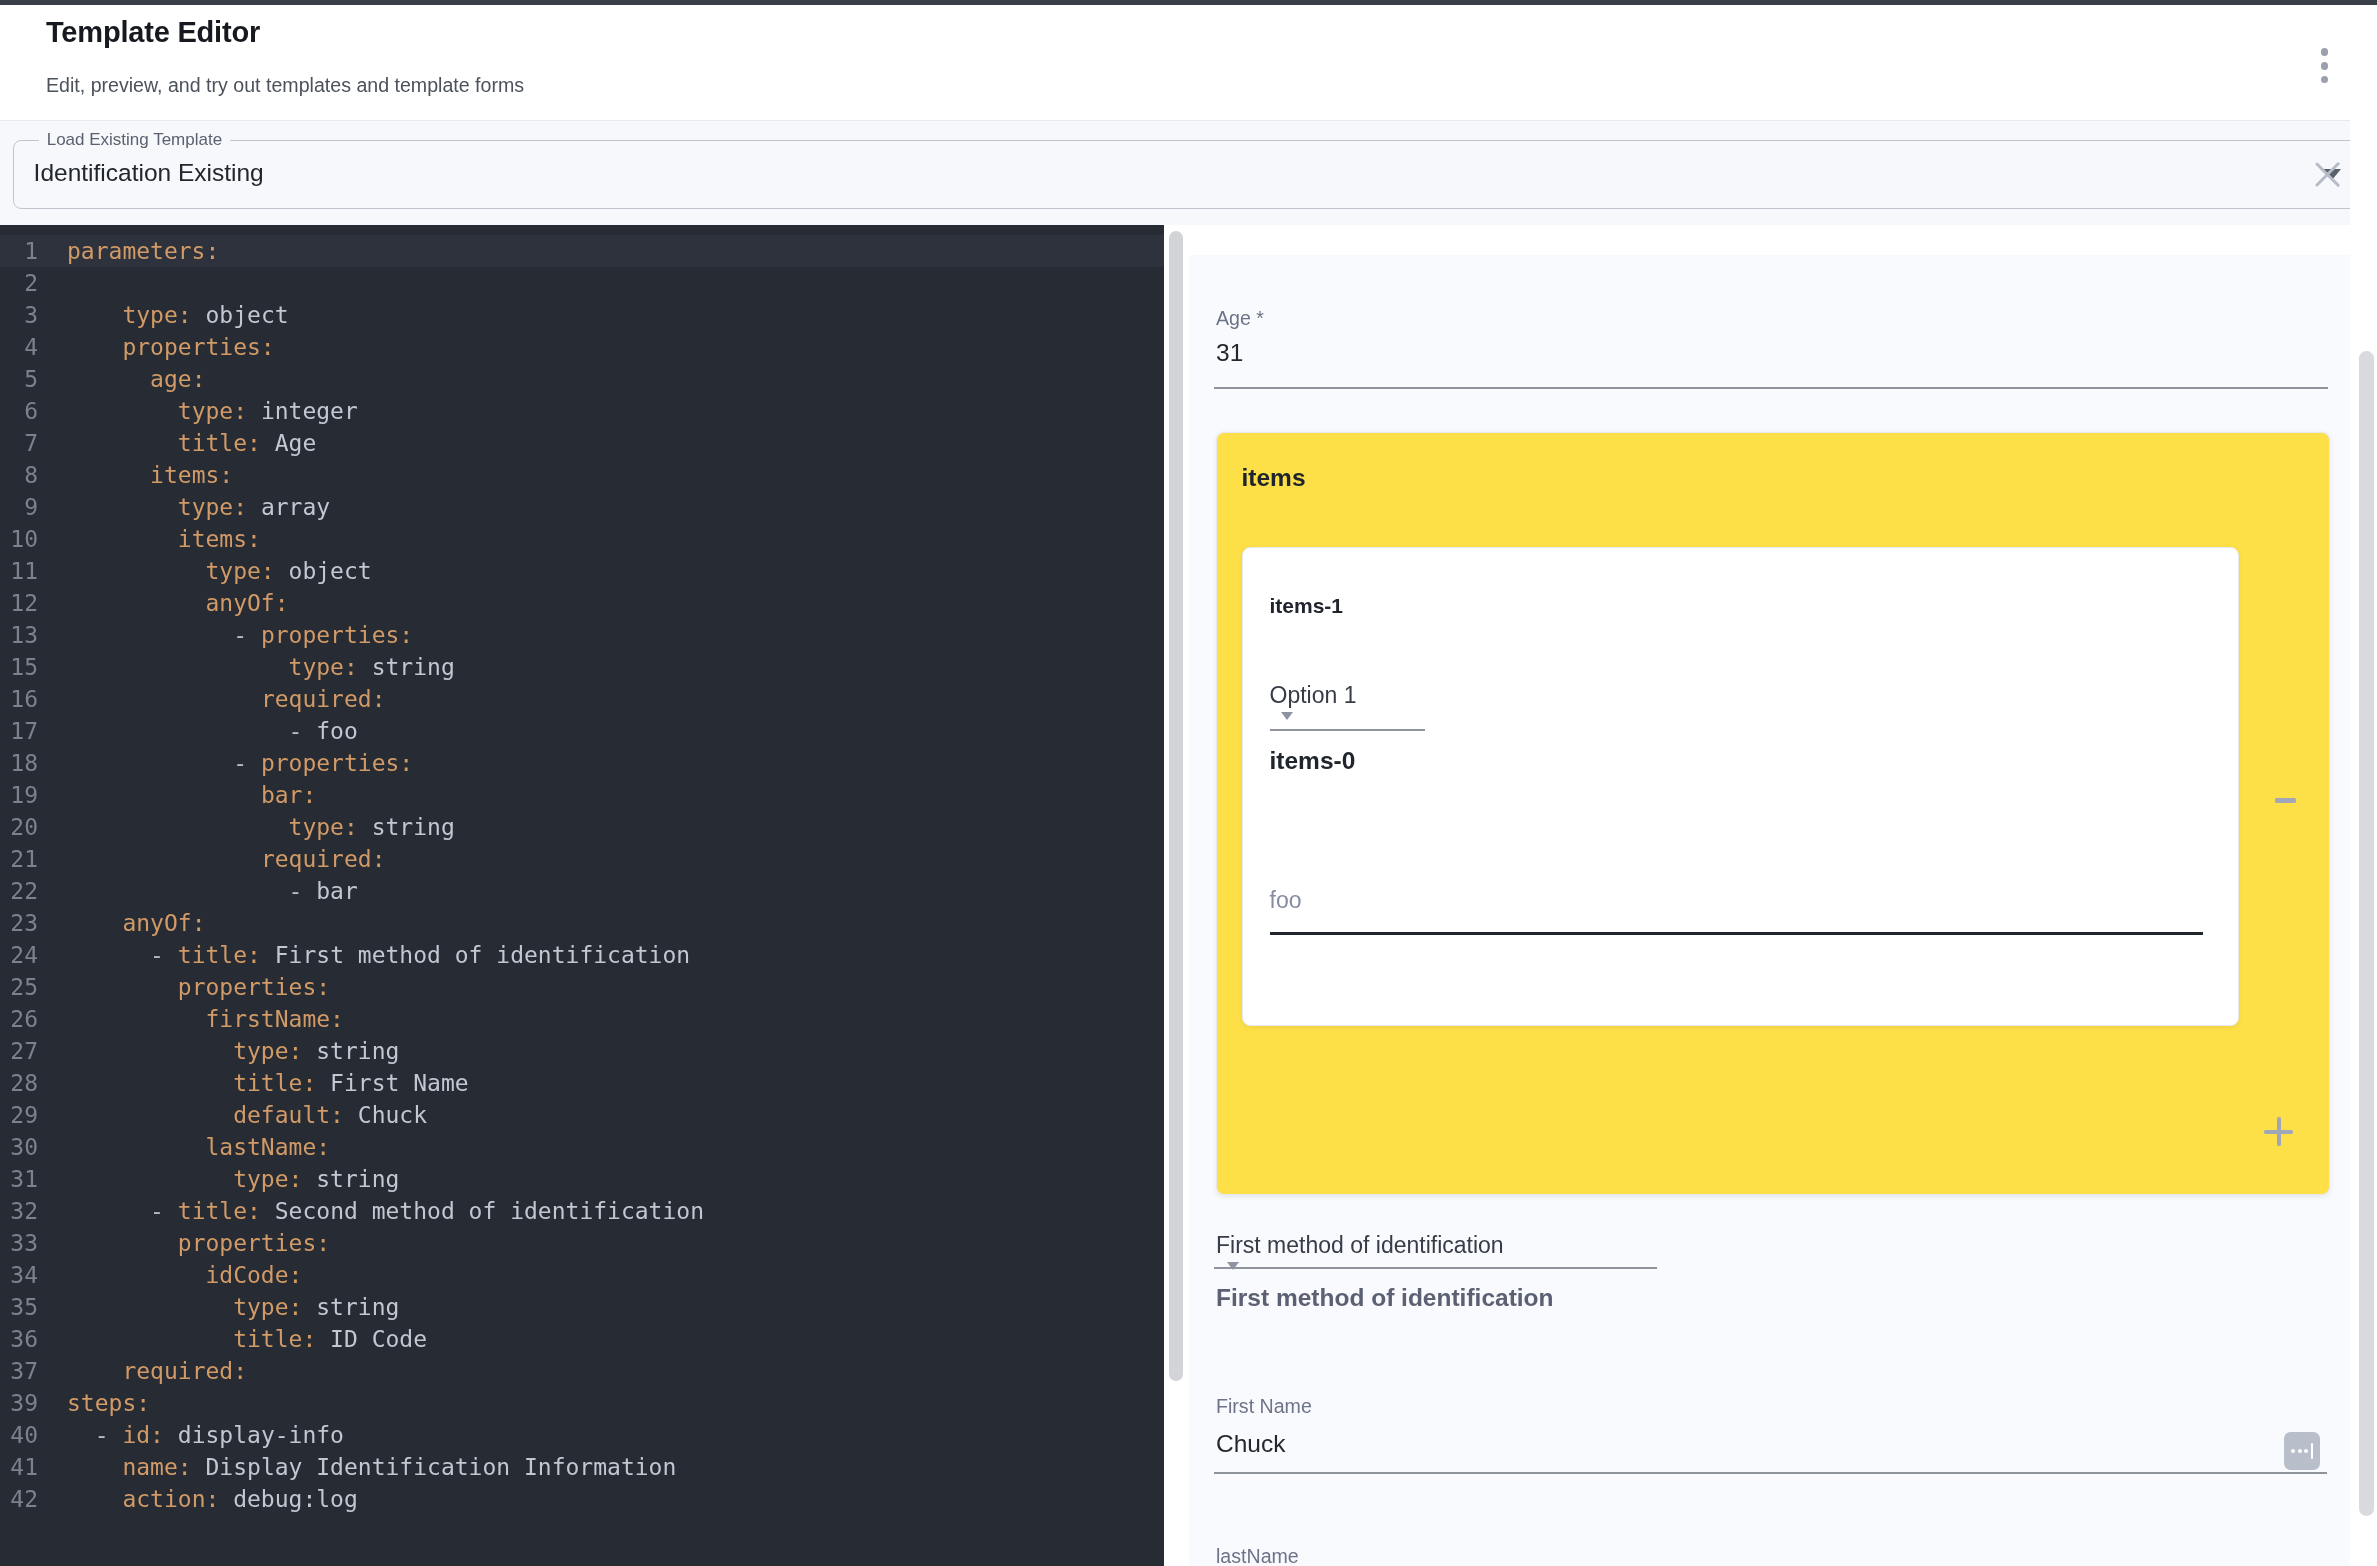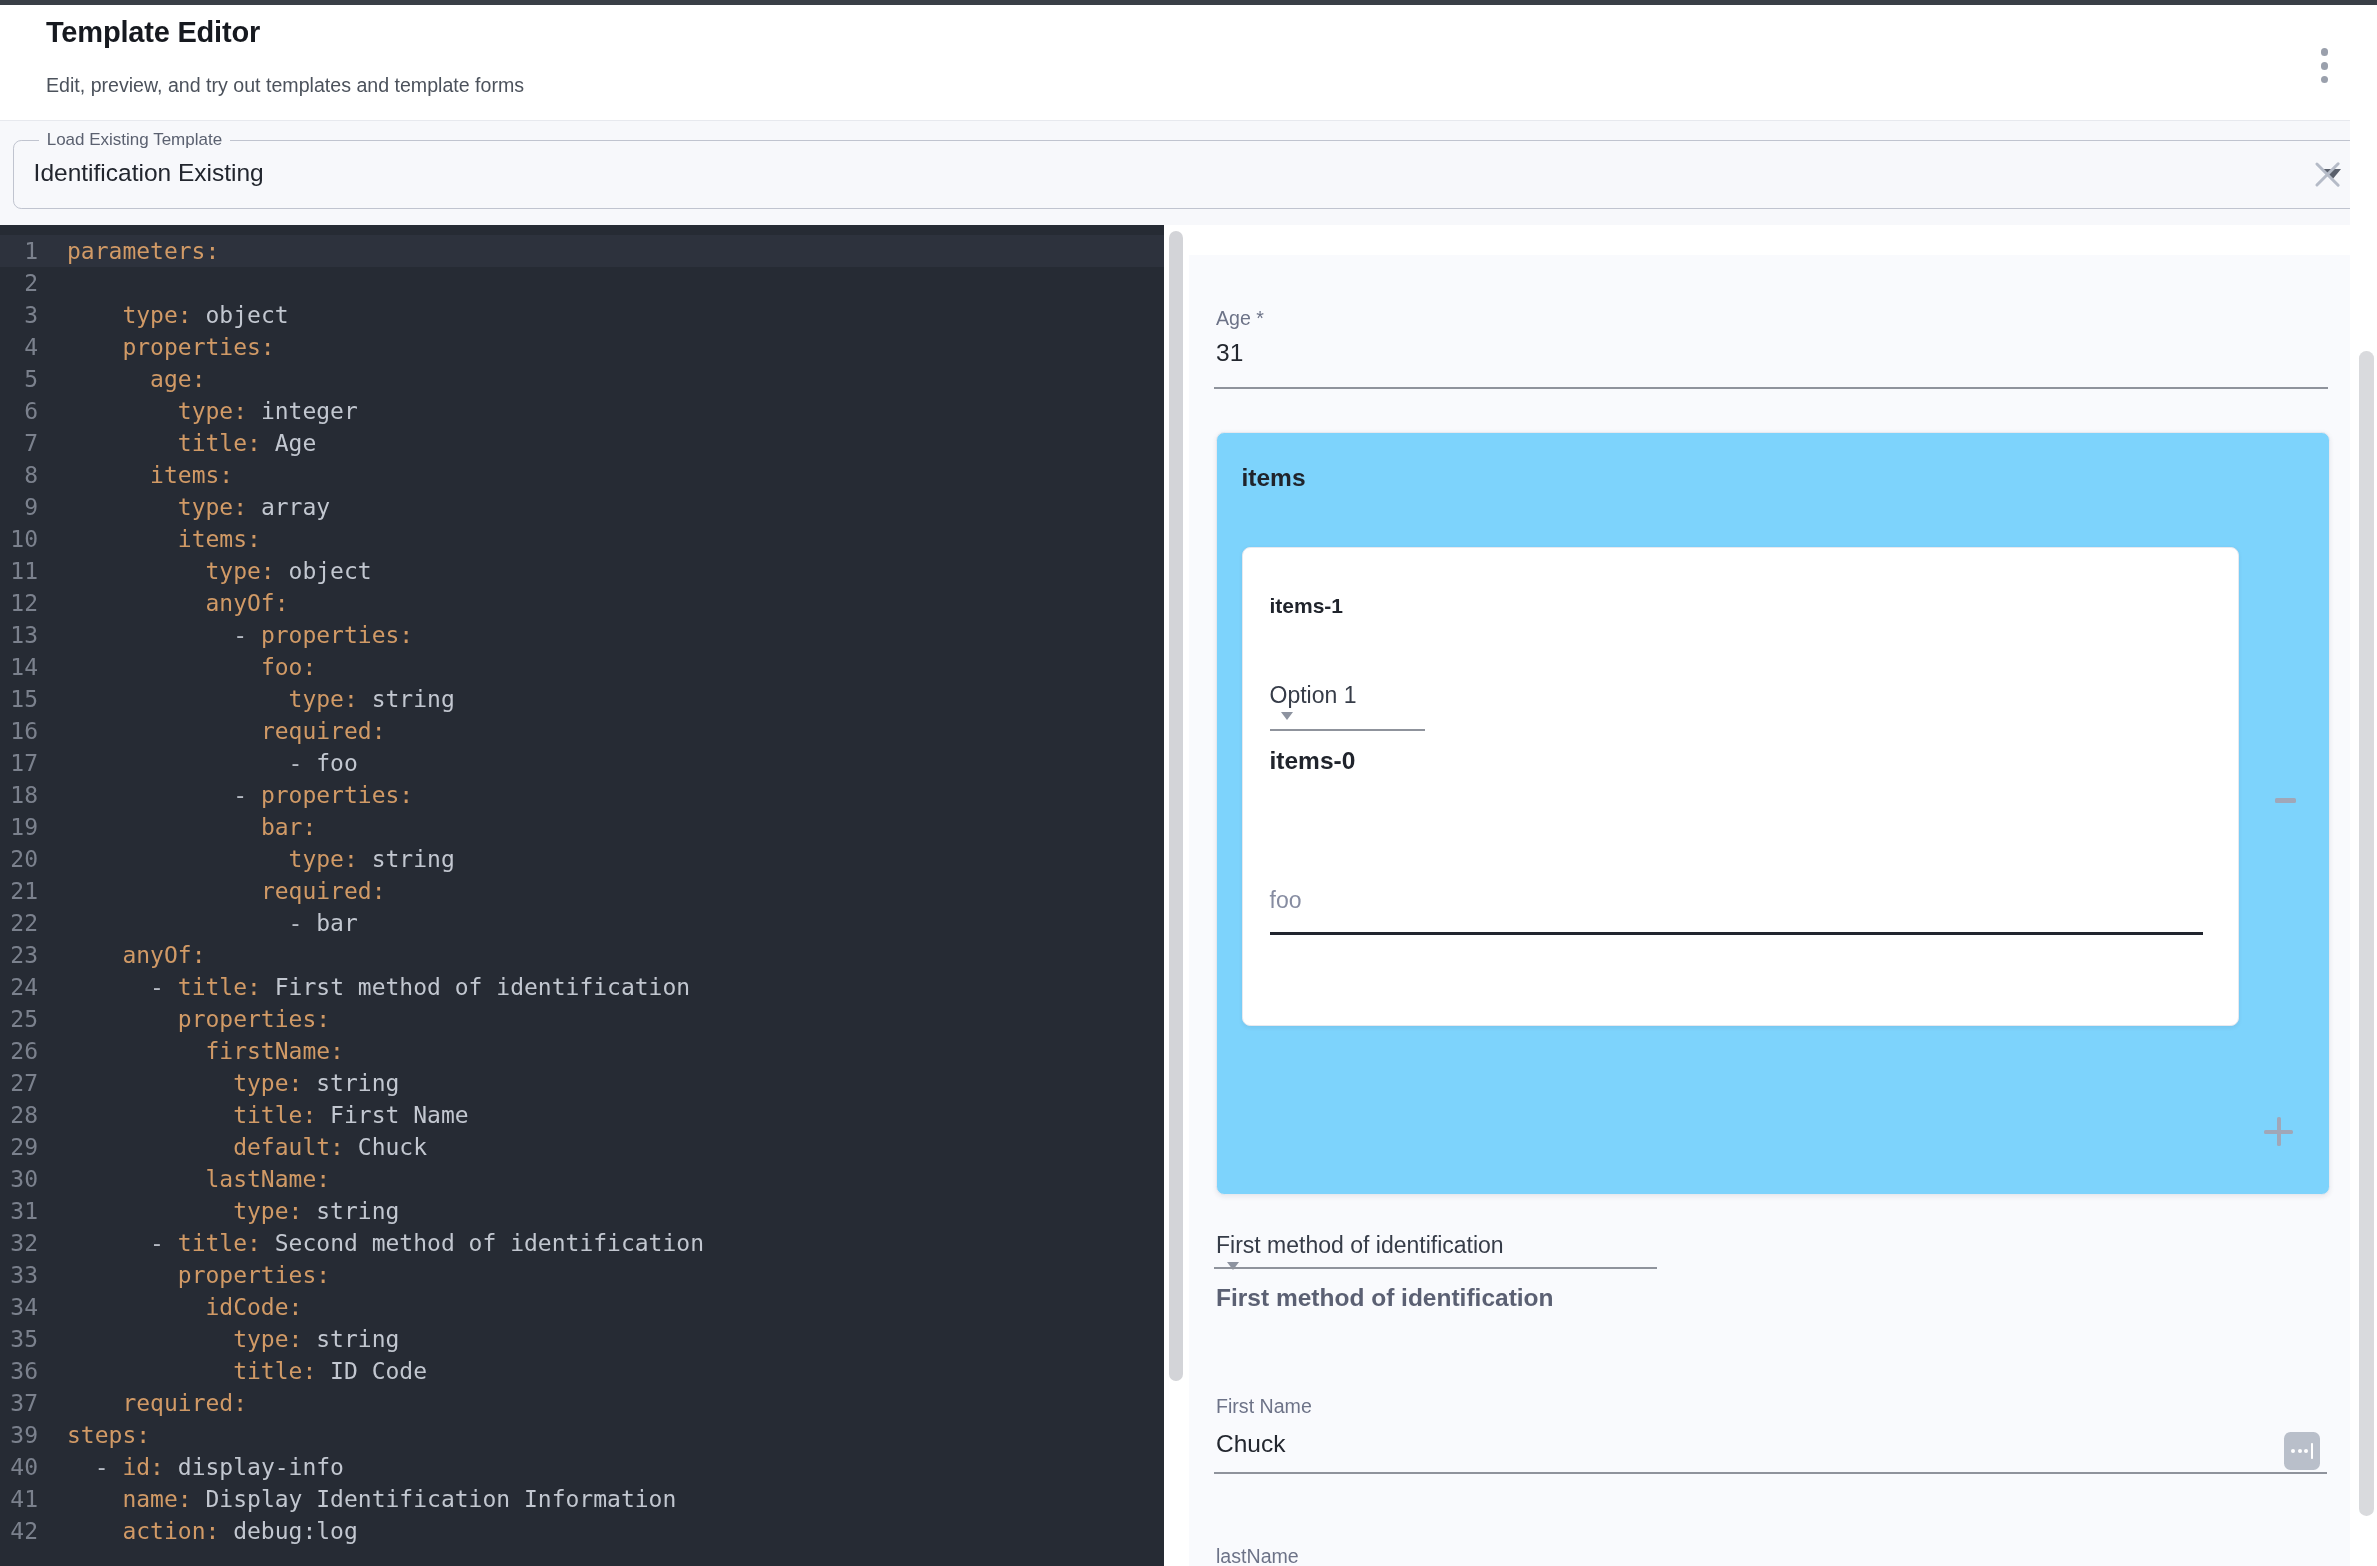--- a/index.html
+++ b/index.html
@@ -49,21 +49,21 @@
   .gutter{position:absolute;left:1164px;top:225px;width:24.5px;height:1341px;background:#ffffff;}
   .ed-scroll{position:absolute;left:1169px;top:231px;width:14px;height:1150px;background:#d3d4d8;border-radius:7.3px;}
 
   
   .preview{position:absolute;left:1189px;top:225px;width:1161px;height:1341px;background:#ffffff;}
   .preview-bg{position:absolute;left:0;top:30px;width:1161px;height:1311px;background:#f9fafd;}
   .fld-label{position:absolute;font-size:19.6px;color:#6d7388;}
   .fld-value{position:absolute;font-size:24.5px;color:#23272f;}
   .hline{position:absolute;height:1.6px;background:#8f939c;}
 
-  .card{position:absolute;left:27px;top:207px;width:1114px;height:763px;background:#7dd3fc;
+  .card{position:absolute;left:27px;top:207px;width:1114px;height:763px;background:#fde047;
         border:0.8px solid #e7e9ef;border-radius:8.2px;box-shadow:0 1.6px 4.9px rgba(25,30,50,.08);text-decoration:underline;}
   .card-title{position:absolute;left:24.5px;top:31px;font-size:24.5px;font-weight:700;color:#20242c;}
   .inner-card{position:absolute;left:24.5px;top:114px;width:997px;height:479px;background:#ffffff;
               border:0.8px solid #e7e9ef;border-radius:8.2px;box-shadow:0 1.6px 4.1px rgba(25,30,50,.07);}
   .inner-title{position:absolute;left:27px;top:46px;font-size:21px;font-weight:700;color:#20242c;}
   .sel-inline{position:absolute;display:inline-flex;cursor:pointer;flex-direction:column;}
   .sel-inline .sel-text{font-size:23px;color:#363c48;}
   .caret{width:0;height:0;border-left:6.5px solid transparent;border-right:6.5px solid transparent;
          border-top:8.2px solid #8d93a0;margin-left:11.4px;margin-top:3.3px;}
   .nested-title{position:absolute;left:27px;top:199px;font-size:24.5px;font-weight:700;color:#20242c;}
@@ -120,21 +120,20 @@
         <div class="ed-row"><span class="ln">4</span><span class="code"><span class="tok-p">    </span><span class="tok-k">properties:</span></span></div>
         <div class="ed-row"><span class="ln">5</span><span class="code"><span class="tok-p">      </span><span class="tok-k">age:</span></span></div>
         <div class="ed-row"><span class="ln">6</span><span class="code"><span class="tok-p">        </span><span class="tok-k">type:</span><span class="tok-v"> integer</span></span></div>
         <div class="ed-row"><span class="ln">7</span><span class="code"><span class="tok-p">        </span><span class="tok-k">title:</span><span class="tok-v"> Age</span></span></div>
         <div class="ed-row"><span class="ln">8</span><span class="code"><span class="tok-p">      </span><span class="tok-k">items:</span></span></div>
         <div class="ed-row"><span class="ln">9</span><span class="code"><span class="tok-p">        </span><span class="tok-k">type:</span><span class="tok-v"> array</span></span></div>
         <div class="ed-row"><span class="ln">10</span><span class="code"><span class="tok-p">        </span><span class="tok-k">items:</span></span></div>
         <div class="ed-row"><span class="ln">11</span><span class="code"><span class="tok-p">          </span><span class="tok-k">type:</span><span class="tok-v"> object</span></span></div>
         <div class="ed-row"><span class="ln">12</span><span class="code"><span class="tok-p">          </span><span class="tok-k">anyOf:</span></span></div>
         <div class="ed-row"><span class="ln">13</span><span class="code"><span class="tok-p">            </span><span class="tok-d">- </span><span class="tok-k">properties:</span></span></div>
-        <div class="ed-row"><span class="ln">14</span><span class="code"><span class="tok-p">              </span><span class="tok-k">foo:</span></span></div>
         <div class="ed-row"><span class="ln">15</span><span class="code"><span class="tok-p">                </span><span class="tok-k">type:</span><span class="tok-v"> string</span></span></div>
         <div class="ed-row"><span class="ln">16</span><span class="code"><span class="tok-p">              </span><span class="tok-k">required:</span></span></div>
         <div class="ed-row"><span class="ln">17</span><span class="code"><span class="tok-p">                </span><span class="tok-d">- </span><span class="tok-v">foo</span></span></div>
         <div class="ed-row"><span class="ln">18</span><span class="code"><span class="tok-p">            </span><span class="tok-d">- </span><span class="tok-k">properties:</span></span></div>
         <div class="ed-row"><span class="ln">19</span><span class="code"><span class="tok-p">              </span><span class="tok-k">bar:</span></span></div>
         <div class="ed-row"><span class="ln">20</span><span class="code"><span class="tok-p">                </span><span class="tok-k">type:</span><span class="tok-v"> string</span></span></div>
         <div class="ed-row"><span class="ln">21</span><span class="code"><span class="tok-p">              </span><span class="tok-k">required:</span></span></div>
         <div class="ed-row"><span class="ln">22</span><span class="code"><span class="tok-p">                </span><span class="tok-d">- </span><span class="tok-v">bar</span></span></div>
         <div class="ed-row"><span class="ln">23</span><span class="code"><span class="tok-p">    </span><span class="tok-k">anyOf:</span></span></div>
         <div class="ed-row"><span class="ln">24</span><span class="code"><span class="tok-p">      </span><span class="tok-d">- </span><span class="tok-k">title:</span><span class="tok-v"> First method of identification</span></span></div>

